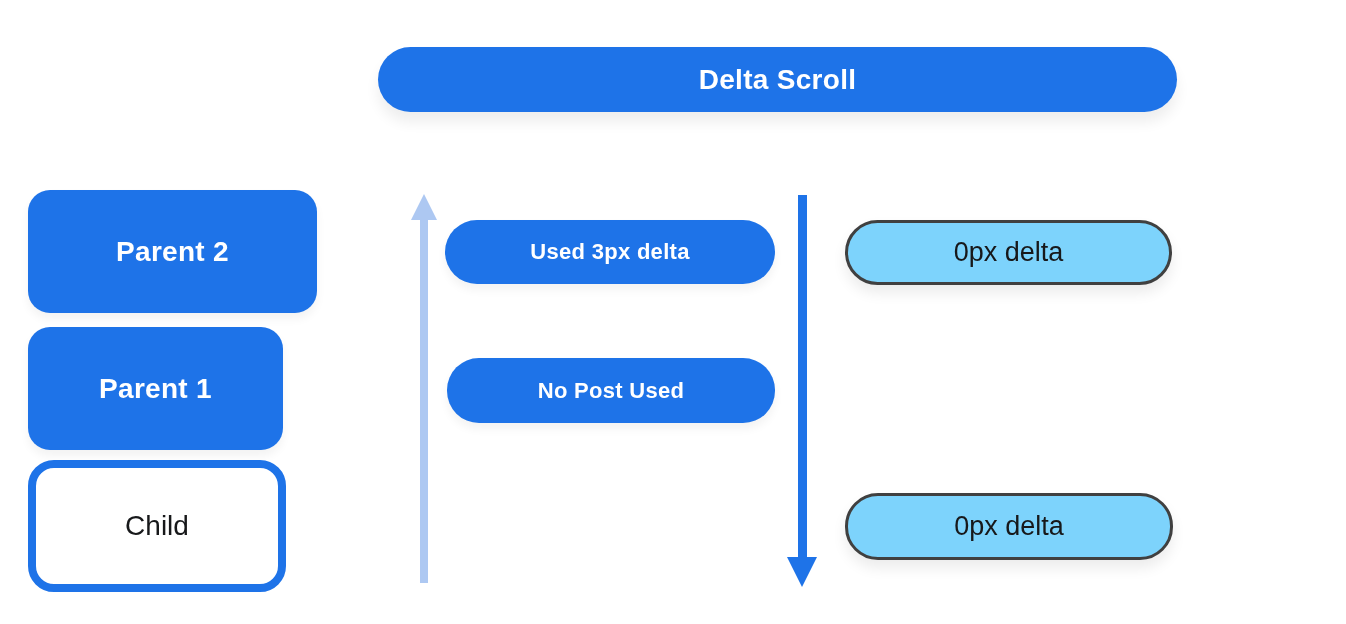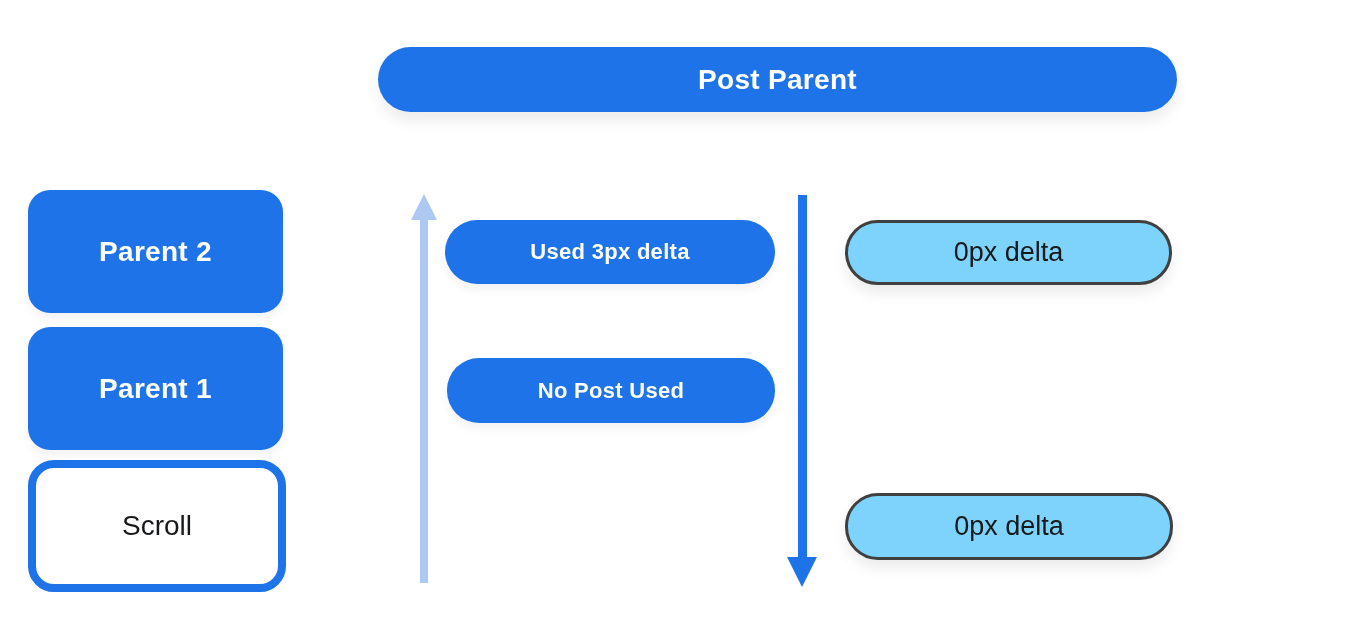--- a/index.html
+++ b/index.html
@@ -43,21 +43,21 @@
     background: #1e73e8;
     border-radius: 22px;
     box-shadow: 0 6px 10px rgba(0,0,0,0.05);
   }
   .node-blue span {
     color: #ffffff;
     font-size: 28px;
     font-weight: bold;
     letter-spacing: 0.3px;
   }
-  .node-parent2 { left: 28px;  top: 190px; width: 255px; height: 123px; }
+  .node-parent2 { left: 28px;  top: 190px; width: 289px; height: 123px; }
   .node-parent1 { left: 28px;  top: 327px; width: 255px; height: 123px; }
 
   .node-child {
     left: 28px; top: 460px;
     width: 258px; height: 132px;
     background: #ffffff;
     border: 8px solid #1e73e8;
     border-radius: 26px;
   }
   .node-child span {
@@ -128,31 +128,31 @@
     border-right: 15px solid transparent;
     border-top: 30px solid #1e73e8;
   }
 </style>
 </head>
 <body>
 
 <div class="canvas">
 
   <div class="pill header-pill">
-    <span>Post Parent</span>
+    <span>Delta Scroll</span>
   </div>
 
   <div class="node node-blue node-parent2">
     <span>Parent 2</span>
   </div>
   <div class="node node-blue node-parent1">
     <span>Parent 1</span>
   </div>
   <div class="node node-child">
-    <span>Scroll</span>
+    <span>Child</span>
   </div>
 
   <div class="arrow arrow-up">
     <div class="head"></div>
     <div class="shaft"></div>
   </div>
 
   <div class="pill mid-pill pill-used-delta">
     <span>Used 3px delta</span>
   </div>

